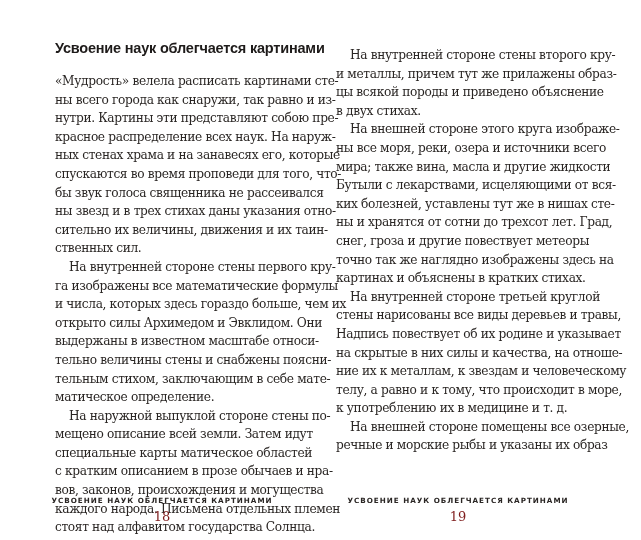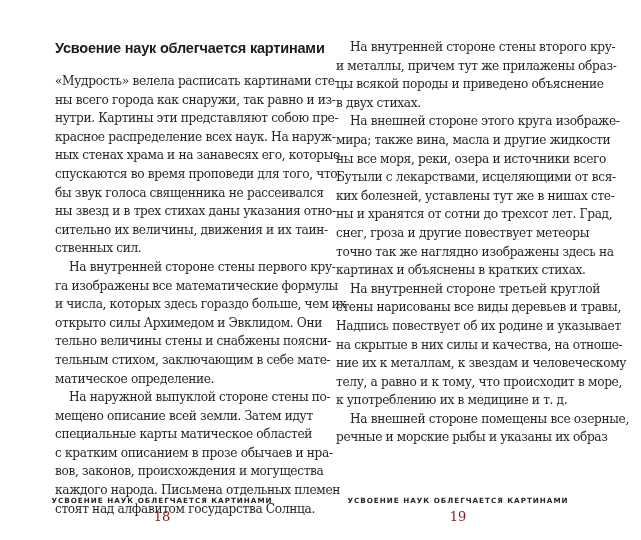--- a/index.html
+++ b/index.html
@@ -22,21 +22,21 @@
       text-align: center; margin: 0 0 14px 0; height: 20px; line-height: 20px;
       letter-spacing: -0.2px; white-space: nowrap;
     }
     .line {
       font-size: 12.2px; line-height: 18.6px; height: 18.6px;
       white-space: nowrap; text-align: justify; text-align-last: justify;
       letter-spacing: -0.35px; overflow: visible;
     }
     .line.last { text-align-last: left; }
     .line.indent { padding-left: 14px; }
-    .right-start { }
+    .right-start { margin-top: 8px; }
     .running-head {
       position: absolute; top: 496px; width: 100%; text-align: center;
       font-family: "DejaVu Sans", "Liberation Sans", sans-serif;
       font-size: 7.2px; letter-spacing: 1px; color: #2a2624; font-weight: bold;
     }
     .page-left .running-head { left: 12px; width: 300px; }
     .page-right .running-head { left: -12px; width: 300px; }
     .page-number {
       position: absolute; top: 509px; text-align: center;
       font-size: 13px; color: #7f1d1d;
@@ -60,20 +60,21 @@
       <div class="line">бы звук голоса священника не рассеивался</div>
       <div class="line">ны звезд и в трех стихах даны указания отно-</div>
       <div class="line">сительно их величины, движения и их таин-</div>
       <div class="line last">ственных сил.</div>
     </div>
     <div>
       <div class="line indent">На внутренней стороне стены первого кру-</div>
       <div class="line">га изображены все математические формулы</div>
       <div class="line">и числа, которых здесь гораздо больше, чем их</div>
       <div class="line">открыто силы Архимедом и Эвклидом. Они</div>
+      <div class="line">выдержаны в известном масштабе относи-</div>
       <div class="line">тельно величины стены и снабжены поясни-</div>
       <div class="line">тельным стихом, заключающим в себе мате-</div>
       <div class="line last">матическое определение.</div>
     </div>
     <div>
       <div class="line indent">На наружной выпуклой стороне стены по-</div>
       <div class="line">мещено описание всей земли. Затем идут</div>
       <div class="line">специальные карты матическое областей</div>
       <div class="line">с кратким описанием в прозе обычаев и нра-</div>
       <div class="line">вов, законов, происхождения и могущества</div>
@@ -88,22 +89,22 @@
 <div class="page page-right">
   <div class="textblock">
     <div class="right-start">
       <div class="line indent">На внутренней стороне стены второго кру-</div>
       <div class="line">и металлы, причем тут же прилажены образ-</div>
       <div class="line">цы всякой породы и приведено объяснение</div>
       <div class="line last">в двух стихах.</div>
     </div>
     <div>
       <div class="line indent">На внешней стороне этого круга изображе-</div>
+      <div class="line">ны все моря, реки, озера и источники всего</div>
       <div class="line">мира; также вина, масла и другие жидкости</div>
-      <div class="line">ны все моря, реки, озера и источники всего</div>
       <div class="line">Бутыли с лекарствами, исцеляющими от вся-</div>
       <div class="line">ких болезней, уставлены тут же в нишах сте-</div>
       <div class="line">ны и хранятся от сотни до трехсот лет. Град,</div>
       <div class="line">снег, гроза и другие повествует метеоры</div>
       <div class="line">точно так же наглядно изображены здесь на</div>
       <div class="line last">картинах и объяснены в кратких стихах.</div>
     </div>
     <div>
       <div class="line indent">На внутренней стороне третьей круглой</div>
       <div class="line">стены нарисованы все виды деревьев и травы,</div>

